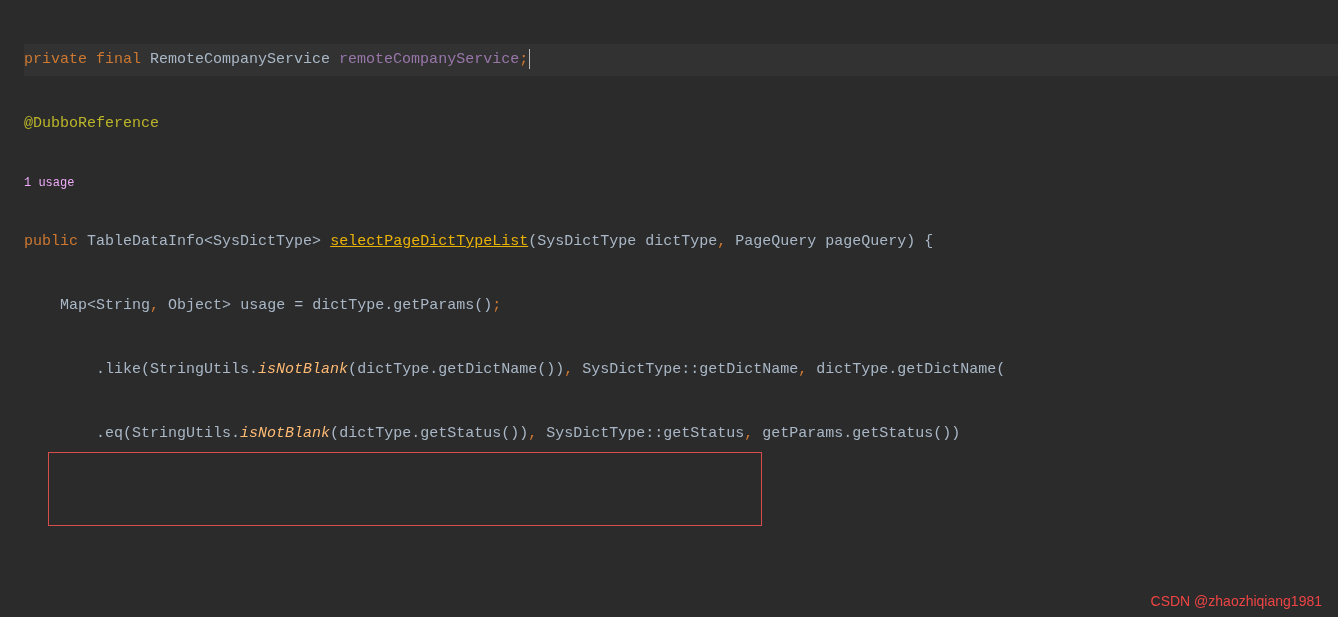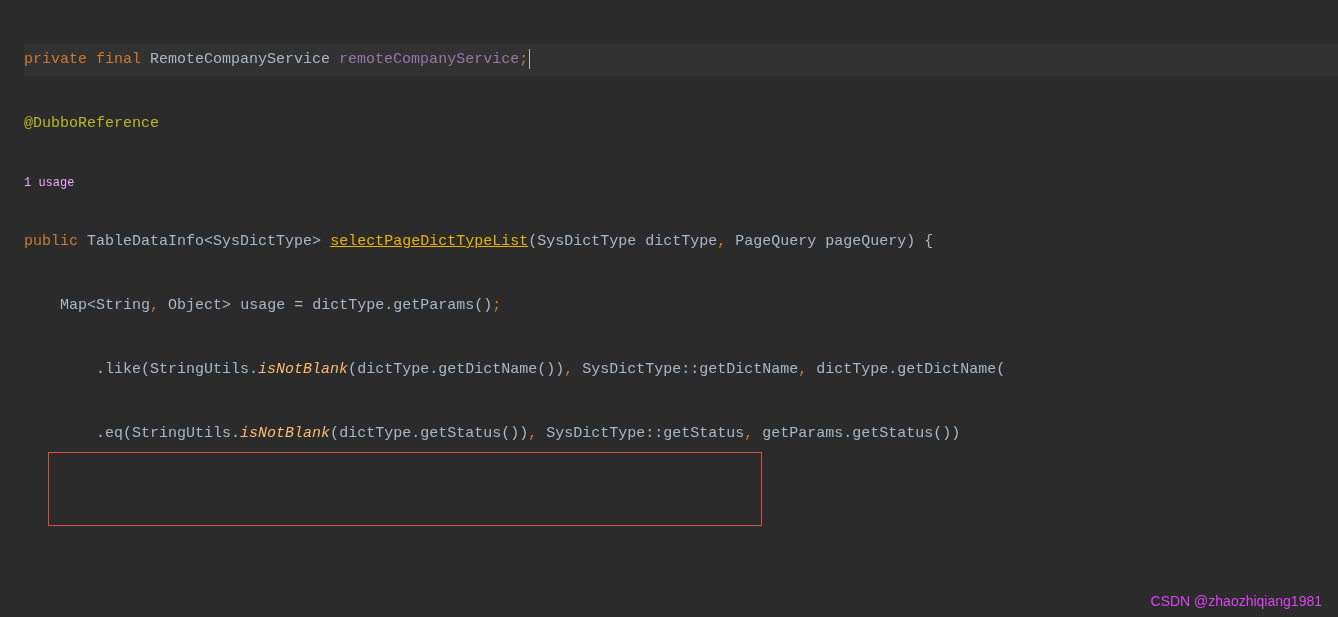--- a/index.html
+++ b/index.html
@@ -58,21 +58,21 @@
     }
     .red-box {
       position: absolute;
       border: 1px solid #d94c4c;
       pointer-events: none;
     }
     .watermark {
       position: absolute;
       bottom: 8px;
       right: 16px;
-      color: #d946ef;
+      color: #ef4444;
       font-size: 14px;
       font-family: sans-serif;
     }
   </style>
 </head>
 <body>
 
 <div class="code-area">
 <span class="line line-highlight cursor-line"><span class="keyword">private</span><span> </span><span class="keyword">final</span><span> </span><span class="type">RemoteCompanyService</span><span> </span><span class="field">remoteCompanyService</span><span class="punct">;</span><span class="cursor"></span></span>
 <span class="line"><span class="annotation">@DubboReference</span></span>

